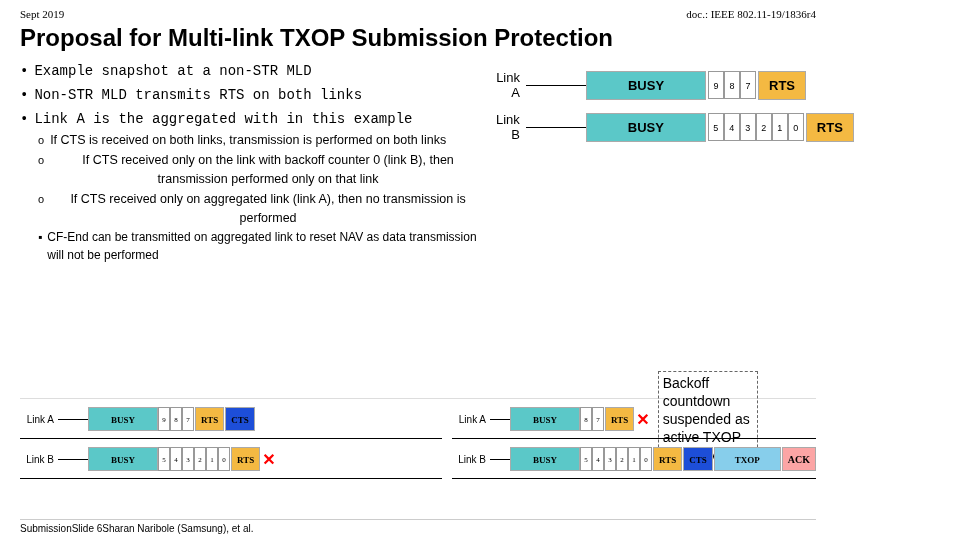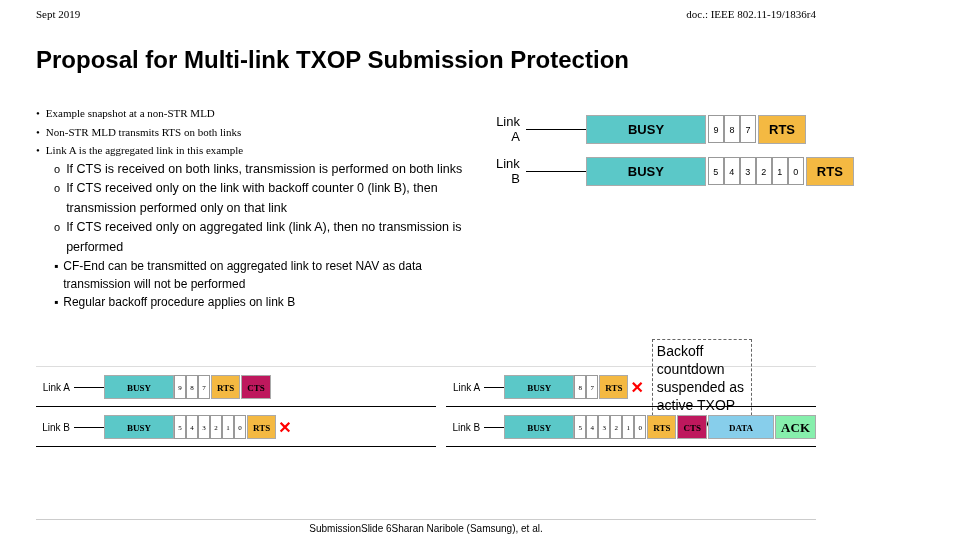--- a/index.html
+++ b/index.html
@@ -9,24 +9,23 @@
       width: 960px;
       height: 540px;
       overflow: hidden;
       position: relative;
       font-size: 13px;
       color: #000;
     }
     .page {
       width: 836px;
       height: 540px;
-      padding: 8px 20px 6px 36px;
+      padding: 8px 20px 6px 20px;
       display: flex;
       flex-direction: column;
-      gap: 22px;
     }
     .header {
       display: flex;
       justify-content: space-between;
       font-size: 11px;
       margin-bottom: 4px;
     }
     .title {
       font-size: 24px;
       font-weight: bold;
@@ -43,23 +42,23 @@
     }
     .right-col {
       width: 320px;
       display: flex;
       flex-direction: column;
       align-items: flex-start;
       padding-top: 10px;
     }
     .bullet-list {
       list-style: none;
-      font-size: 11px;
+      font-size: 14px;
       line-height: 1.7;
-      font-family: Liberation Serif, serif;
+      font-family: Liberation Mono, monospace;
     }
     .bullet-list li {
       display: flex;
       align-items: flex-start;
     }
     .bullet-list li::before {
       content: "•";
       margin-right: 6px;
       flex-shrink: 0;
     }
@@ -69,20 +68,21 @@
     .sub-bullets {
       list-style: none;
       font-size: 12.5px;
       line-height: 1.55;
       margin-left: 18px;
       font-family: Arial, sans-serif;
     }
     .sub-bullets li {
       display: flex;
       align-items: flex-start;
+      text-align: center;
     }
     .sub-bullets li::before {
       content: "o";
       margin-right: 6px;
       flex-shrink: 0;
       font-size: 11px;
       margin-top: 1px;
     }
     .sub-sub-bullets {
       list-style: none;
@@ -207,42 +207,42 @@
       background: #F4B942;
       font-size: 9px;
       font-weight: bold;
       padding: 0 5px;
       height: 24px;
       line-height: 24px;
       border: 1px solid #aaa;
       margin-left: 1px;
     }
     .diag-cts {
-      background: #be185d;
+      background: #1d4ed8;
       font-size: 9px;
       font-weight: bold;
       padding: 0 5px;
       height: 24px;
       line-height: 24px;
       border: 1px solid #aaa;
       margin-left: 1px;
     }
     .diag-data {
       background: #87CEEB;
       font-size: 9px;
       font-weight: bold;
       padding: 0 20px;
       height: 24px;
       line-height: 24px;
       border: 1px solid #aaa;
       margin-left: 1px;
     }
     .diag-ack {
-      background: #86efac;
-      font-size: 13px;
+      background: #fca5a5;
+      font-size: 10px;
       font-weight: bold;
       padding: 0 5px;
       height: 24px;
       line-height: 24px;
       border: 1px solid #aaa;
       margin-left: 1px;
     }
     .diag-baseline {
       width: 100%;
       height: 1px;
@@ -259,26 +259,26 @@
       border: 1px dashed #666;
       font-size: 14px;
       font-family: Arial, sans-serif;
       padding: 2px 4px;
       margin-left: 4px;
       width: 100px;
       line-height: 1.3;
     }
     .footer {
       display: flex;
-      justify-content: center;
+      justify-content: flex-start;
       font-size: 10px;
       font-family: Arial, sans-serif;
       padding-top: 3px;
       border-top: 1px solid #ccc;
-      margin-top: 16px;
+      margin-top: 6px;
     }
   </style>
 </head>
 <body>
 
 <div class="page">
 
   <div class="header">
     <span>Sept 2019</span>
     <span>doc.: IEEE 802.11-19/1836r4</span>
@@ -290,40 +290,37 @@
 
     <div class="left-col">
       <ul class="bullet-list">
         <li>
           <span>Example snapshot at a non-STR MLD</span>
         </li>
         <li>
           <span>Non-STR MLD transmits RTS on both links</span>
         </li>
         <li>
-          <span>Link A is the aggregated link in this example</span>
+          <span>Link A is the aggregated with in this example</span>
         </li>
       </ul>
       <ul class="sub-bullets">
         <li>
           <span>If CTS is received on both links, transmission is performed on both links</span>
         </li>
         <li>
           <span>If CTS received only on the link with backoff counter 0 (link B), then transmission performed only on that link</span>
         </li>
         <li>
           <span>If CTS received only on aggregated link (link A), then no transmission is performed</span>
         </li>
       </ul>
       <ul class="sub-sub-bullets">
         <li>
           <span>CF-End can be transmitted on aggregated link to reset NAV as data transmission will not be performed</span>
-        </li>
-        <li>
-          <span>Regular backoff procedure applies on link B</span>
         </li>
       </ul>
     </div>
 
     <div class="right-col">
       <div class="link-diagram">
 
         <div class="link-row">
           <div class="link-label">Link A</div>
           <div style="display:flex;align-items:center;position:relative;">
@@ -419,21 +416,21 @@
         <div class="diag-cells-sm">
           <div class="diag-cell">5</div>
           <div class="diag-cell">4</div>
           <div class="diag-cell">3</div>
           <div class="diag-cell">2</div>
           <div class="diag-cell">1</div>
           <div class="diag-cell">0</div>
         </div>
         <div class="diag-rts">RTS</div>
         <div class="diag-cts">CTS</div>
-        <div class="diag-data">DATA</div>
+        <div class="diag-data">TXOP</div>
         <div class="diag-ack">ACK</div>
       </div>
       <div class="diag-baseline"></div>
     </div>
   </div>
 
   <div class="footer">
     <span>Submission</span>
     <span>Slide 6</span>
     <span>Sharan Naribole (Samsung), et al.</span>

